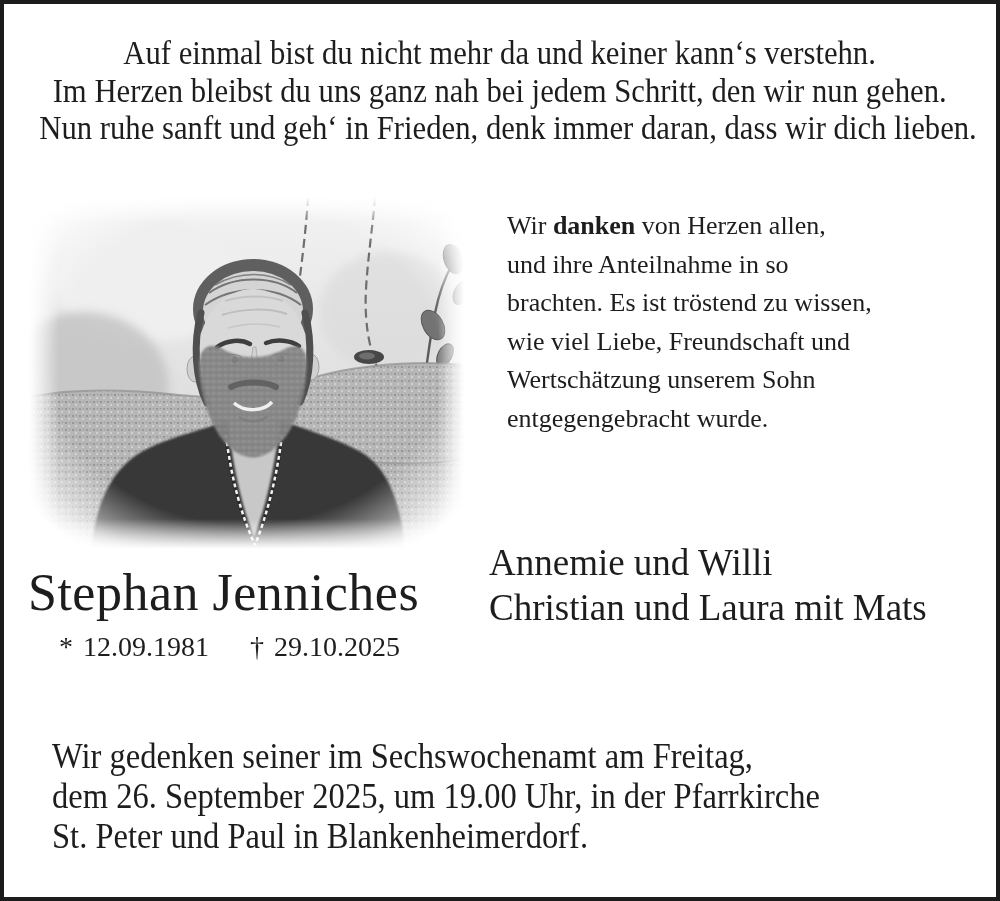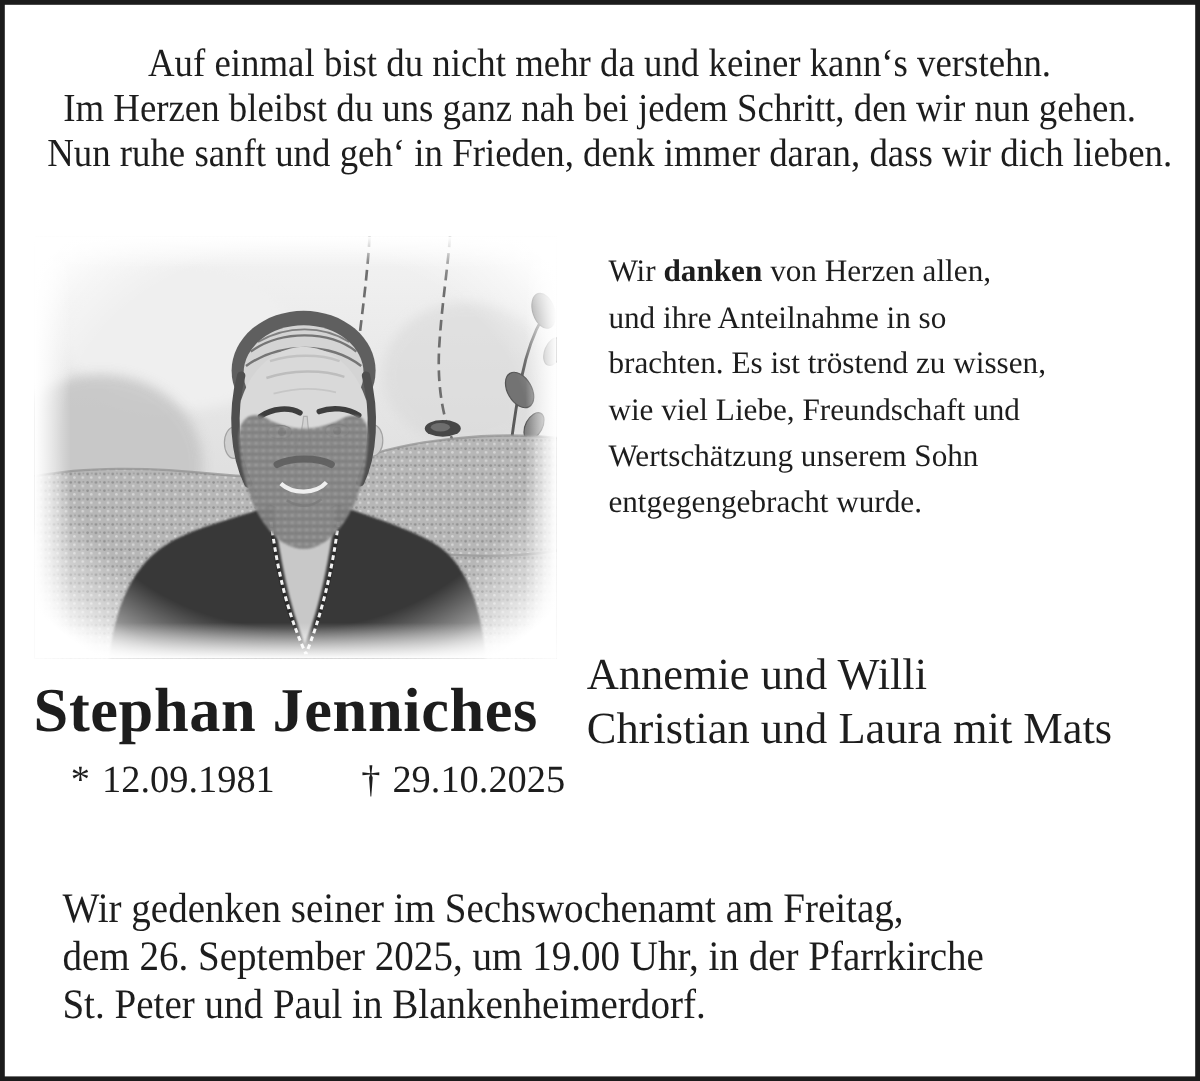--- a/index.html
+++ b/index.html
@@ -15,22 +15,22 @@
   .cond-l{display:inline-block;transform:scaleX(0.93);transform-origin:0 50%;white-space:nowrap;}
   
   .photo{position:absolute;left:25px;top:193px;width:435px;height:352px;margin:0;padding:0;}
   .photo svg{display:block;}
   
   .thanks{position:absolute;left:503px;top:203px;width:510px;
           font-size:26px;line-height:38.5px;}
   .thanks b{font-weight:bold;}
   
   .name{position:absolute;left:24px;top:559px;margin:0;
-        font-size:52px;font-weight:bold;line-height:60px;white-space:nowrap;letter-spacing:0.5px;}
-  .dates{position:absolute;left:55px;top:627px;font-size:32px;display:flex;gap:72px;white-space:nowrap;}
+        font-size:52px;font-weight:normal;line-height:60px;white-space:nowrap;letter-spacing:0.5px;}
+  .dates{position:absolute;left:55px;top:627px;font-size:28px;display:flex;gap:41px;white-space:nowrap;}
   .dates .sym{margin-right:10px;}
   
   .family{position:absolute;left:485px;top:536px;font-size:37px;font-weight:normal;line-height:45px;white-space:nowrap;}
   
   .memorial{position:absolute;left:28px;top:733px;font-size:35px;line-height:40px;margin-left:20px;}
 </style>
 </head>
 <body>
 
 <div class="page">

